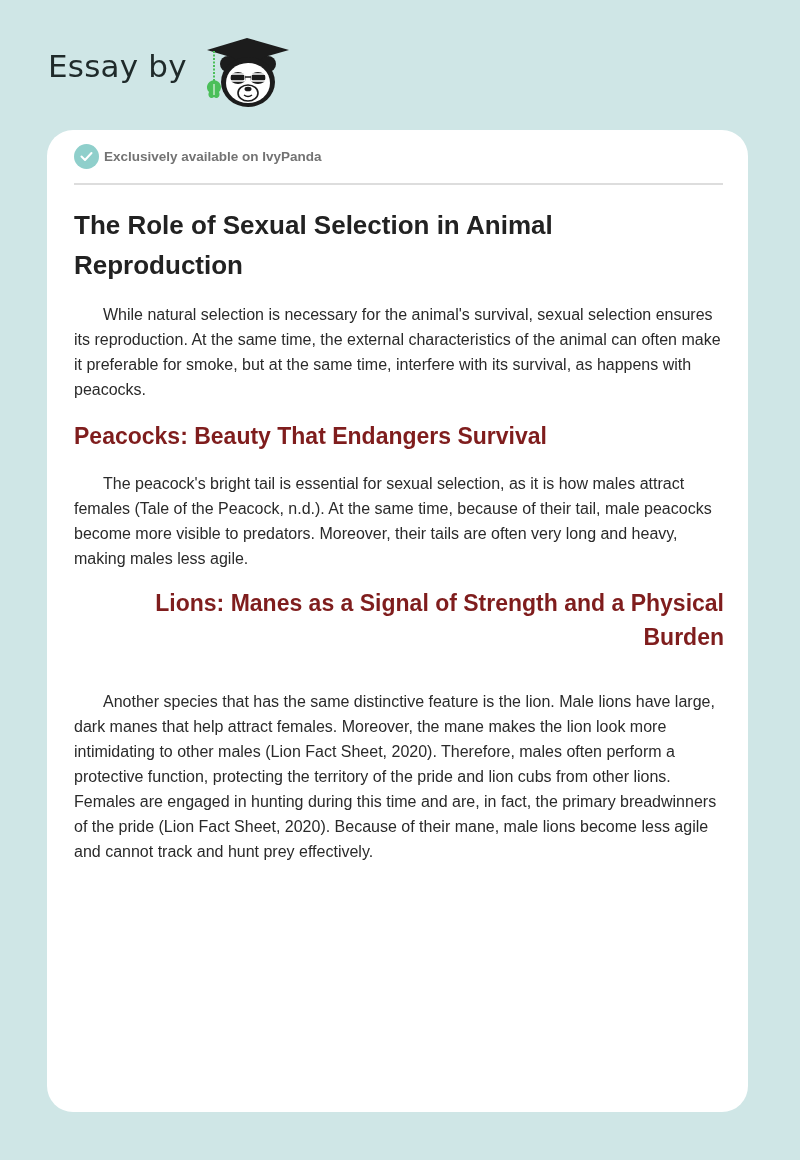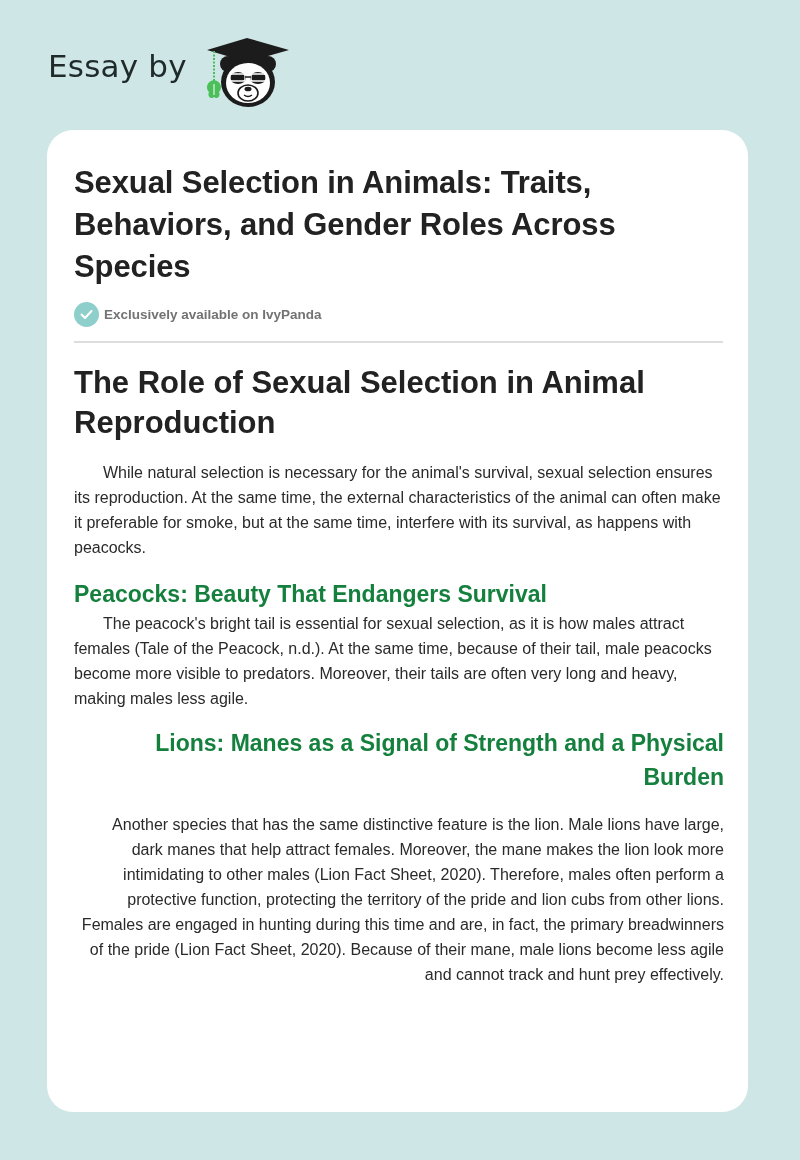--- a/index.html
+++ b/index.html
@@ -88,44 +88,44 @@
       font-weight: bold;
       color: #737373;
     }
     .divider {
       margin-top: 14px;
       width: 649px;
       height: 2px;
       background: #dddddd;
     }
     h2.section {
-      font-size: 31px;
+      font-size: 26px;
       font-weight: bold;
       line-height: 40px;
       color: #222;
       margin-top: 20px;
     }
     h3.subsection {
       font-size: 23px;
       font-weight: bold;
       line-height: 34px;
-      color: #15803d;
+      color: #7f1d1d;
     }
     p.body {
       font-size: 16px;
       line-height: 25px;
       color: #2a2a2a;
       text-indent: 29px;
     }
     .s1-title { margin-top: 21px; }
     .s1-p { margin-top: 17px; }
     .s2-title { margin-top: 17px; }
-    .s2-p { }
+    .s2-p { margin-top: 18px; }
     .s3-title { margin-top: 15px; text-align: right; }
-    .s3-p { margin-top: 18px; text-align: right; }
+    .s3-p { margin-top: 35px; }
   </style>
 </head>
 <body>
 
 <div class="header">
   <div class="essay-by">Essay by</div>
   <div class="logo-mark">
     <svg width="92" height="76" viewBox="0 0 92 76" xmlns="http://www.w3.org/2000/svg">
 
       <polygon points="6,16 46,4 88,16 46,28" fill="#1c1c1c"></polygon>
@@ -149,21 +149,20 @@
 
       <ellipse cx="47" cy="59" rx="10" ry="8" fill="#ffffff" stroke="#1c1c1c" stroke-width="1.6"></ellipse>
       <ellipse cx="47" cy="55" rx="3.5" ry="2.3" fill="#1c1c1c"></ellipse>
       <path d="M43,61 Q47,64 51,61" fill="none" stroke="#1c1c1c" stroke-width="1.4"></path>
     </svg>
   </div>
 </div>
 
 <div class="card">
   <div class="content">
-    <h1 class="title">Sexual Selection in Animals: Traits, Behaviors, and Gender Roles Across Species</h1>
 
     <div class="badge">
       <span class="badge-check">
         <svg width="13" height="11" viewBox="0 0 13 11" xmlns="http://www.w3.org/2000/svg">
           <path d="M1.5,5.5 L5,9 L11.5,2" fill="none" stroke="#ffffff" stroke-width="2" stroke-linecap="round" stroke-linejoin="round"></path>
         </svg>
       </span>
       <span class="badge-text">Exclusively available on IvyPanda</span>
     </div>
 

